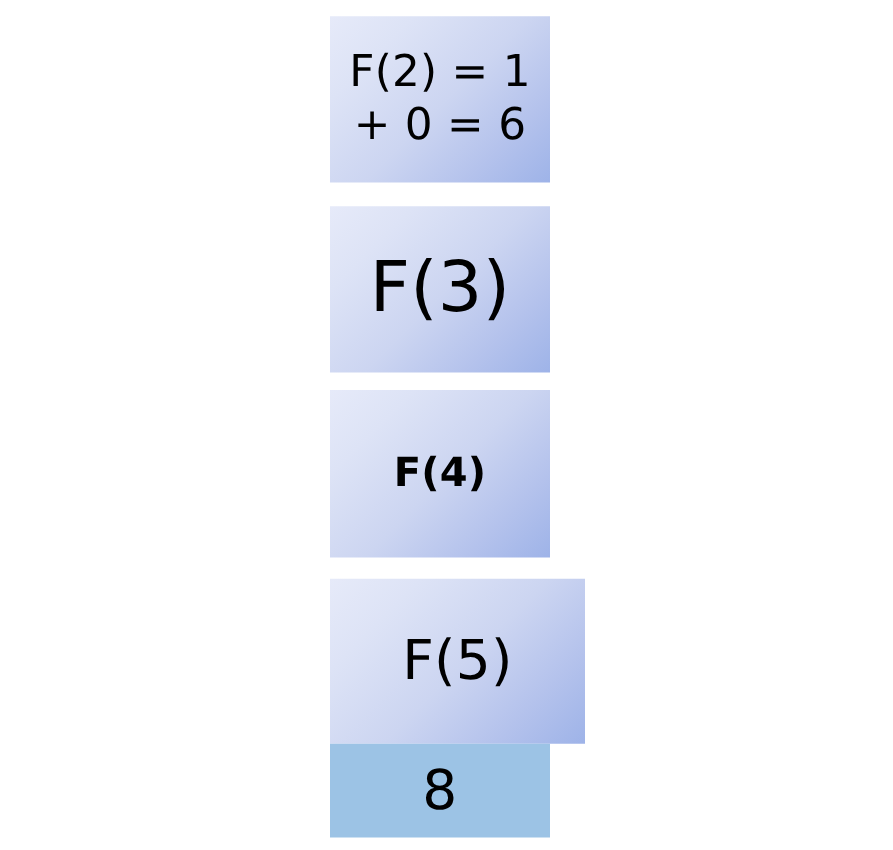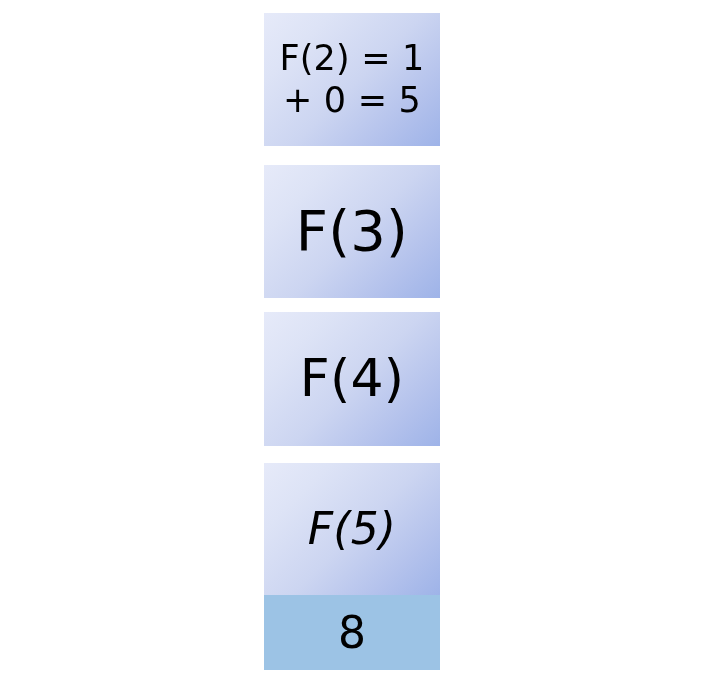--- a/index.html
+++ b/index.html
@@ -46,36 +46,36 @@
                 #9eb3e8 100%);
   }
 
   .frame-solid {
     background: #9cc3e5;
   }
 
   
   #frame-f2 { left: 264px; top: 13px;  width: 176px; height: 133px; font-size: 35px; }
   #frame-f3 { left: 264px; top: 165px; width: 176px; height: 133px; font-size: 56px; }
-  #frame-f4 { left: 264px; top: 312px; width: 176px; height: 134px; font-size: 52px; }
-  #frame-f5 { left: 264px; top: 463px; width: 176px; height: 132px; font-size: 44px; font-style: italic; }
+  #frame-f4 { left: 264px; top: 312px; width: 176px; height: 134px; font-size: 32px; font-weight: bold; }
+  #frame-f5 { left: 264px; top: 463px; width: 204px; height: 132px; font-size: 44px; }
   #frame-result { left: 264px; top: 595px; width: 176px; height: 75px; font-size: 44px; }
 
   .frame-line {
     display: block;
   }
 </style>
 </head>
 <body>
 
 <div id="stack-diagram">
 
   <div class="stack-frame frame-gradient" id="frame-f2">
     <span class="frame-line">F(2) = 1</span>
-    <span class="frame-line">+ 0 = 5</span>
+    <span class="frame-line">+ 0 = 6</span>
   </div>
 
   <div class="stack-frame frame-gradient" id="frame-f3">
     <span class="frame-line">F(3)</span>
   </div>
 
   <div class="stack-frame frame-gradient" id="frame-f4">
     <span class="frame-line">F(4)</span>
   </div>
 

